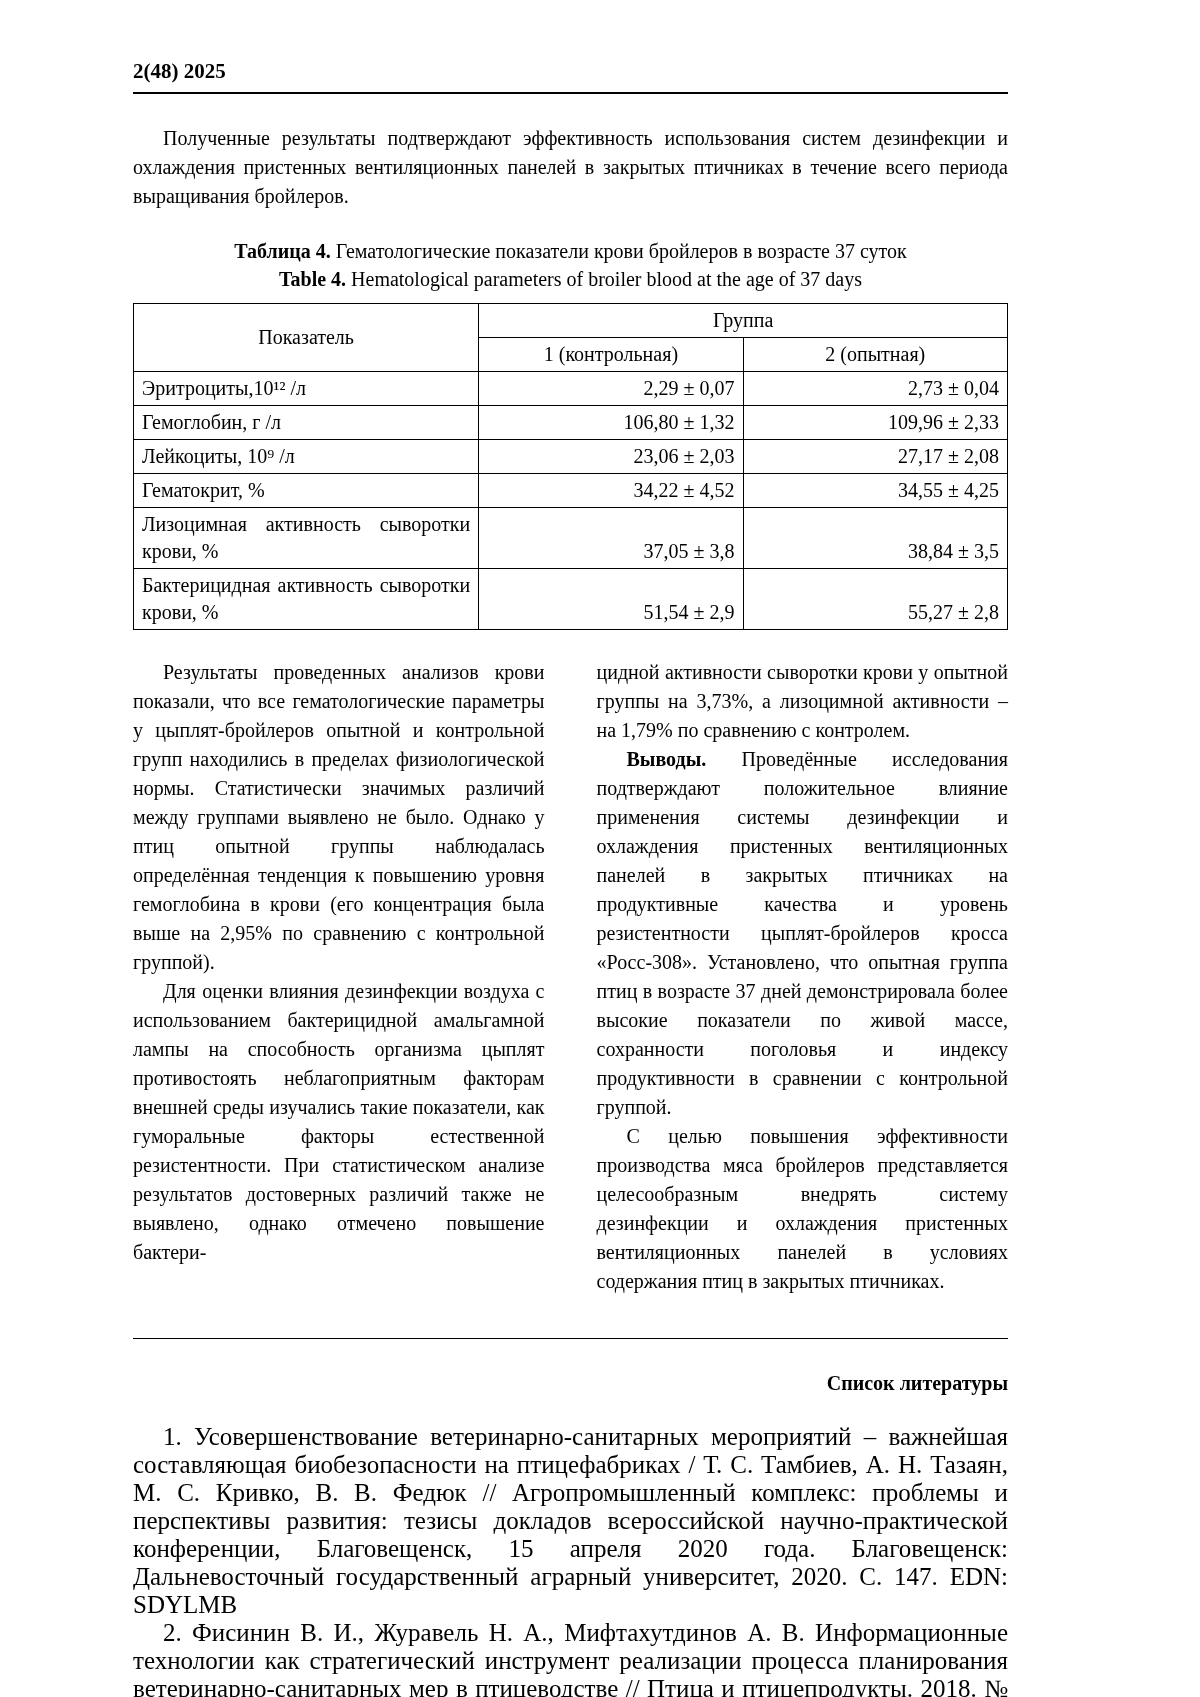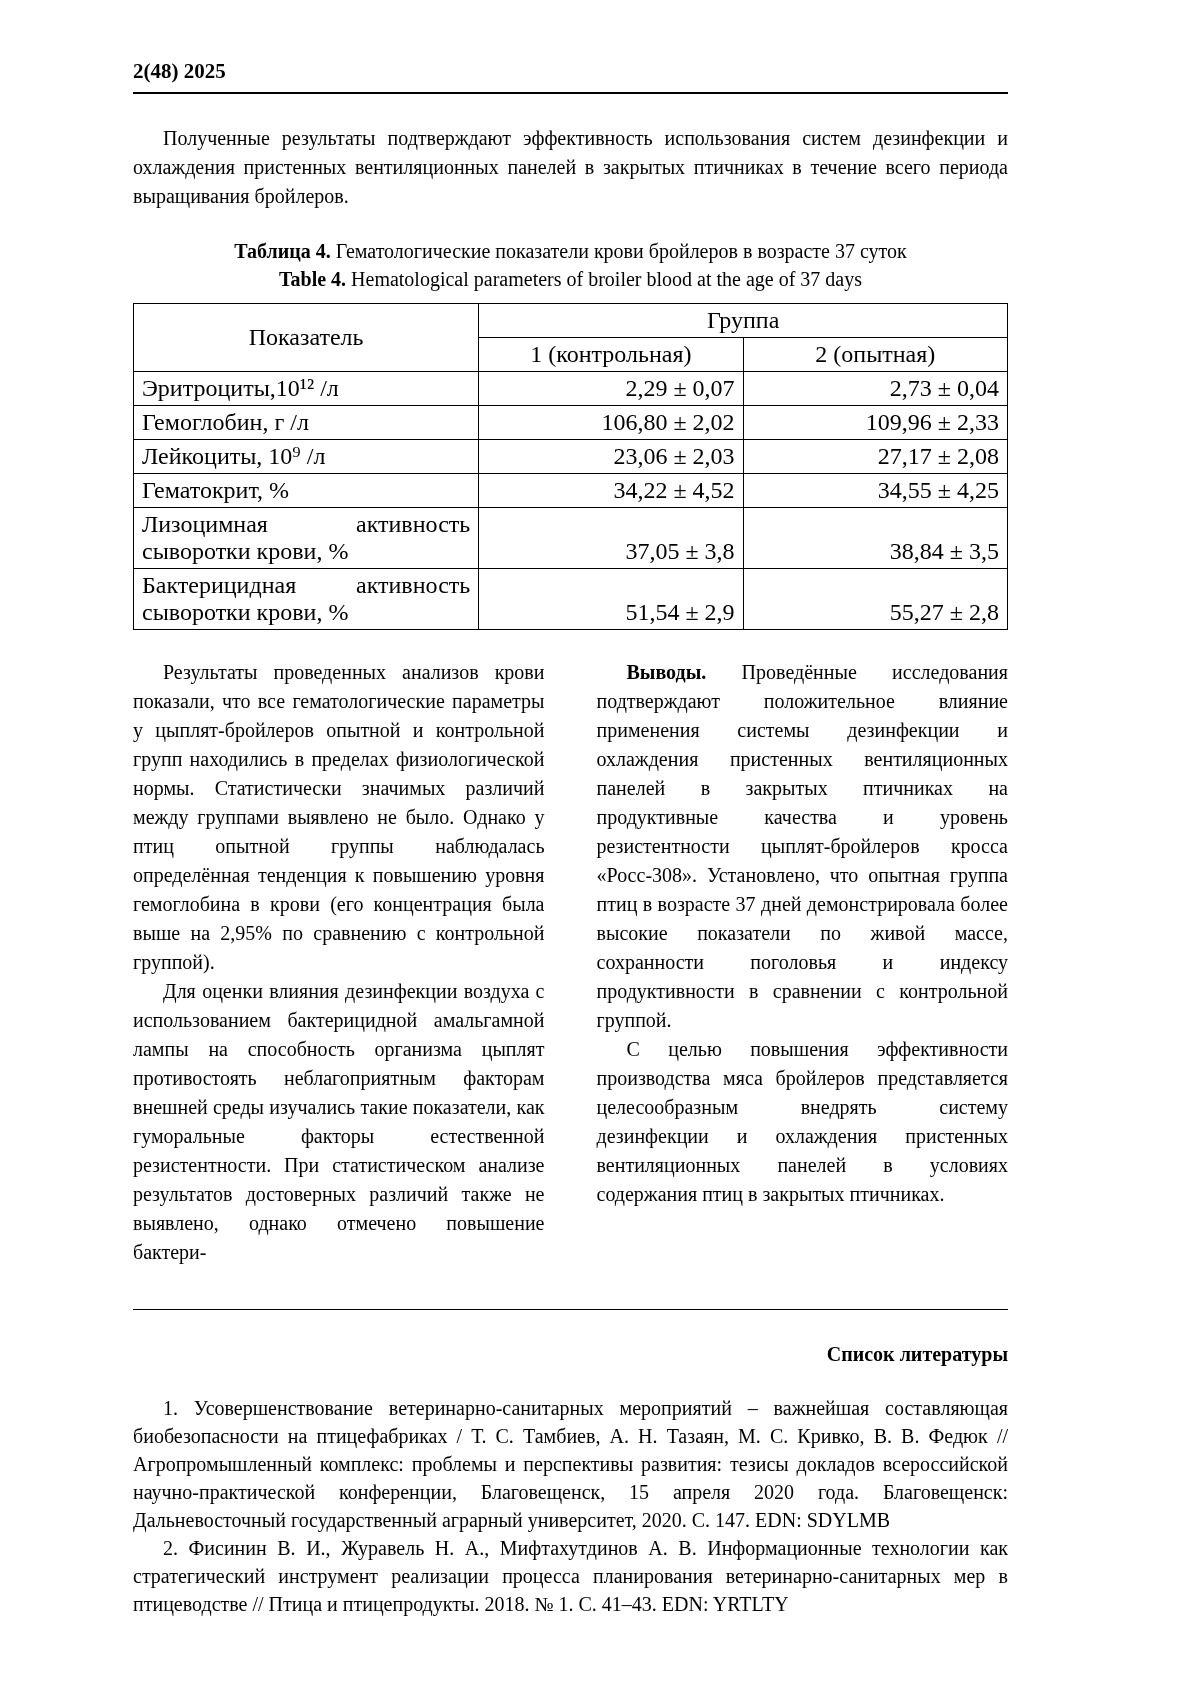--- a/index.html
+++ b/index.html
@@ -27,32 +27,32 @@
   .indent { text-indent:30px; }
   .intro { margin-top:30px; }
   .body-text { margin-top:28px; }
   b.lead { font-weight:bold; }
 
   
   .table-caption { text-align:center; font-size:20px; line-height:28px; }
   .caption-ru { margin-top:26px; }
 
   
-  table.hema { width:100%; border-collapse:collapse; margin-top:10px; font-size:24px; }
+  table.hema { width:100%; border-collapse:collapse; margin-top:10px; font-size:20px; }
   table.hema th, table.hema td { border:1.5px solid #000; padding:3px 8px; line-height:27px; }
   table.hema th { font-weight:normal; text-align:center; vertical-align:middle; }
   td.name { text-align:justify; vertical-align:middle; padding-left:8px; padding-right:10px; }
   td.val { text-align:right; vertical-align:middle; }
   td.vb { vertical-align:bottom; }
 
   
   .refs-divider { border:none; border-top:1.5px solid #000; margin-top:42px; }
   .refs-title { margin-top:30px; text-align:right; font-size:20px; font-weight:bold; line-height:28px; }
   .refs { margin-top:26px; }
-  .ref { font-size:20px; line-height:28px; text-align:justify; text-indent:30px; }
+  .ref { font-size:25px; line-height:28px; text-align:justify; text-indent:30px; }
 </style>
 </head>
 <body>
 
 <div class="page">
 
   <header class="page-header">
     <div class="issue">2(48) 2025</div>
     <div class="journal-title">
     </div>
@@ -89,21 +89,21 @@
       </tr>
     </thead>
     <tbody>
       <tr>
         <td class="name">Эритроциты,10¹² /л</td>
         <td class="val">2,29 ± 0,07</td>
         <td class="val">2,73 ± 0,04</td>
       </tr>
       <tr>
         <td class="name">Гемоглобин, г /л</td>
-        <td class="val">106,80 ± 2,02</td>
+        <td class="val">106,80 ± 1,32</td>
         <td class="val">109,96 ± 2,33</td>
       </tr>
       <tr>
         <td class="name">Лейкоциты, 10⁹ /л</td>
         <td class="val">23,06 ± 2,03</td>
         <td class="val">27,17 ± 2,08</td>
       </tr>
       <tr>
         <td class="name">Гематокрит, %</td>
         <td class="val">34,22 ± 4,52</td>
@@ -121,20 +121,21 @@
       </tr>
     </tbody>
   </table>
 
   <section class="two-col body-text">
     <div class="col">
       <p class="indent">Результаты проведенных анализов крови показали, что все гематологические параметры у цыплят-бройлеров опытной и контрольной групп находились в пределах физиологической нормы. Статистически значимых различий между группами выявлено не было. Однако у птиц опытной группы наблюдалась определённая тенденция к повышению уровня гемоглобина в крови (его концентрация была выше на 2,95% по сравнению с контрольной группой).</p>
       <p class="indent">Для оценки влияния дезинфекции воздуха с использованием бактерицидной амальгамной лампы на способность организма цыплят противостоять неблагоприятным факторам внешней среды изучались такие показатели, как гуморальные факторы естественной резистентности. При статистическом анализе результатов достоверных различий также не выявлено, однако отмечено повышение бактери-</p>
     </div>
     <div class="col">
+      <p>цидной активности сыворотки крови у опытной группы на 3,73%, а лизоцимной активности – на 1,79% по сравнению с контролем.</p>
       <p class="indent"><b class="lead">Выводы.</b><span> Проведённые исследования подтверждают положительное влияние применения системы дезинфекции и охлаждения пристенных вентиляционных панелей в закрытых птичниках на продуктивные качества и уровень резистентности цыплят-бройлеров кросса «Росс-308». Установлено, что опытная группа птиц в возрасте 37 дней демонстрировала более высокие показатели по живой массе, сохранности поголовья и индексу продуктивности в сравнении с контрольной группой.</span></p>
       <p class="indent">С целью повышения эффективности производства мяса бройлеров представляется целесообразным внедрять систему дезинфекции и охлаждения пристенных вентиляционных панелей в условиях содержания птиц в закрытых птичниках.</p>
     </div>
   </section>
 
   <hr class="refs-divider">
 
   <h2 class="refs-title">Список литературы</h2>
 
   <div class="refs">

